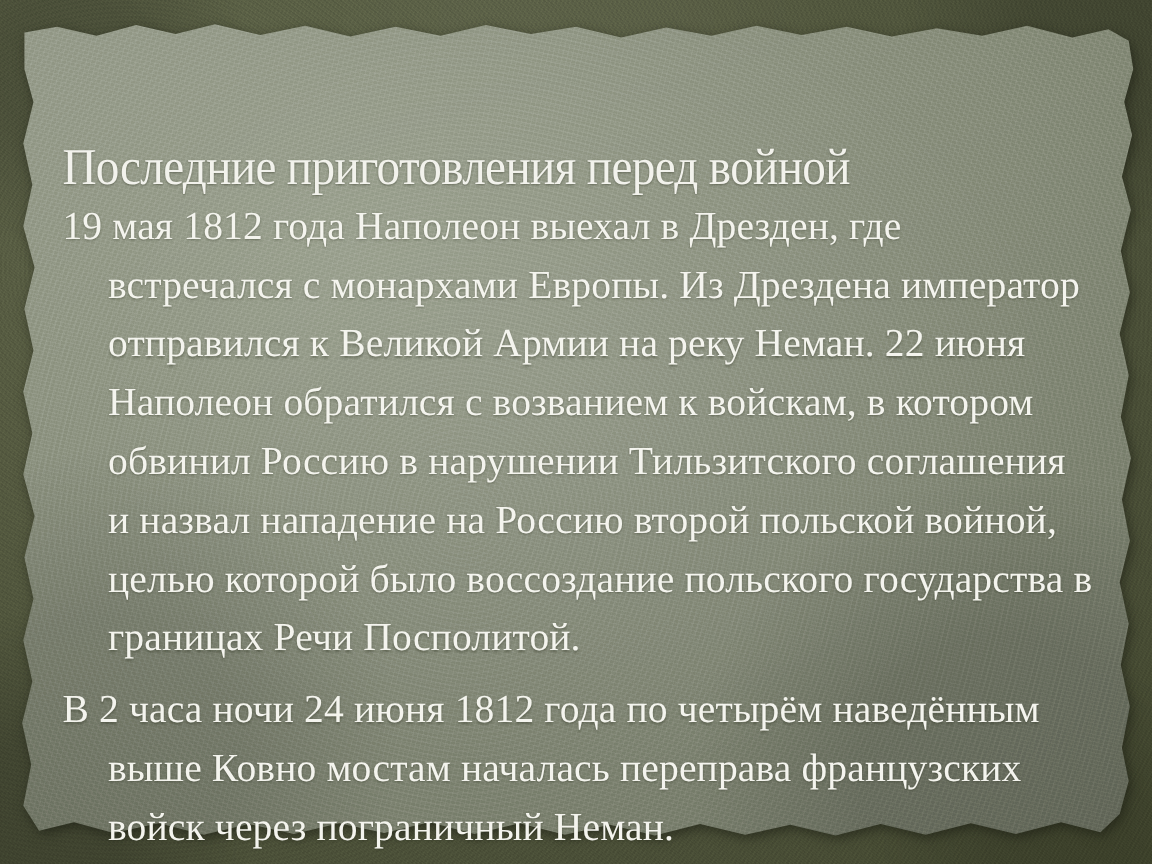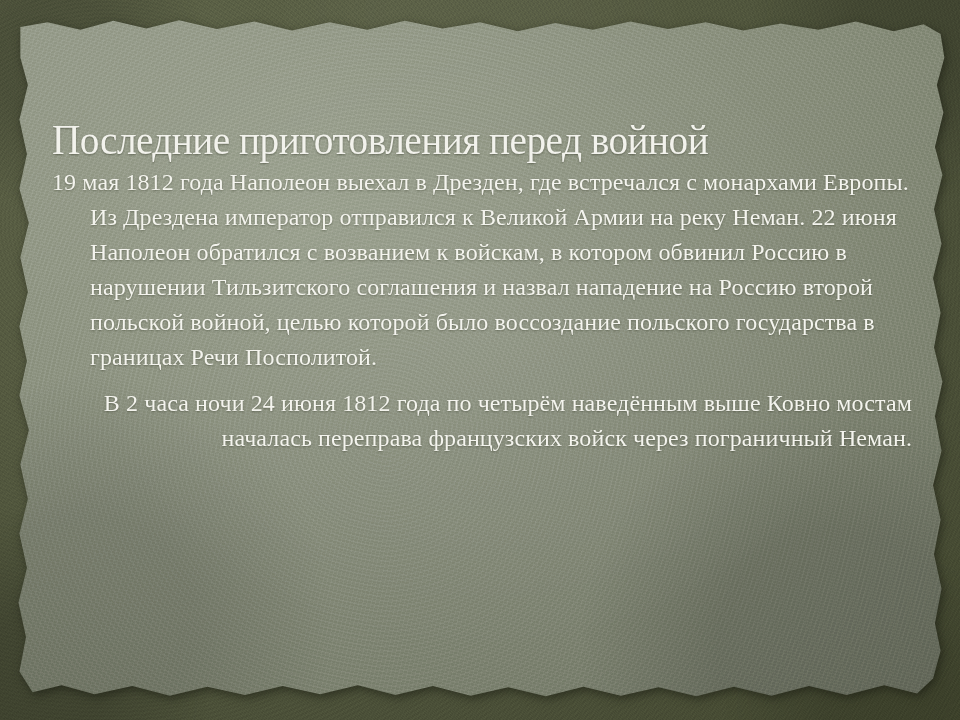--- a/index.html
+++ b/index.html
@@ -133,30 +133,30 @@
   .body-block {
     position: absolute;
     left: 52px;
     top: 165px;
     width: 860px;
   }
 
   .para {
     color: #f4f4ee;
     font-family: "Liberation Serif", "DejaVu Serif", serif;
-    font-size: 24px;
-    line-height: 35px;
+    font-size: 33px;
+    line-height: 49px;
     text-align: left;
     padding-left: 38px;
     text-indent: -38px;
     margin: 0 0 6px 0;
     text-shadow: 0 1px 2px rgba(40,44,28,.40);
     letter-spacing: .1px;
   }
-  .para:last-child { margin-bottom: 0; text-align: right; }
+  .para:last-child { margin-bottom: 0; }
   .para.gap { margin-top: 11px; }
 </style>
 </head>
 <body>
 
 <div class="slide">
 
   <div class="mat">
     <div class="mat-grain"></div>
     <div class="mat-blotch"></div>

